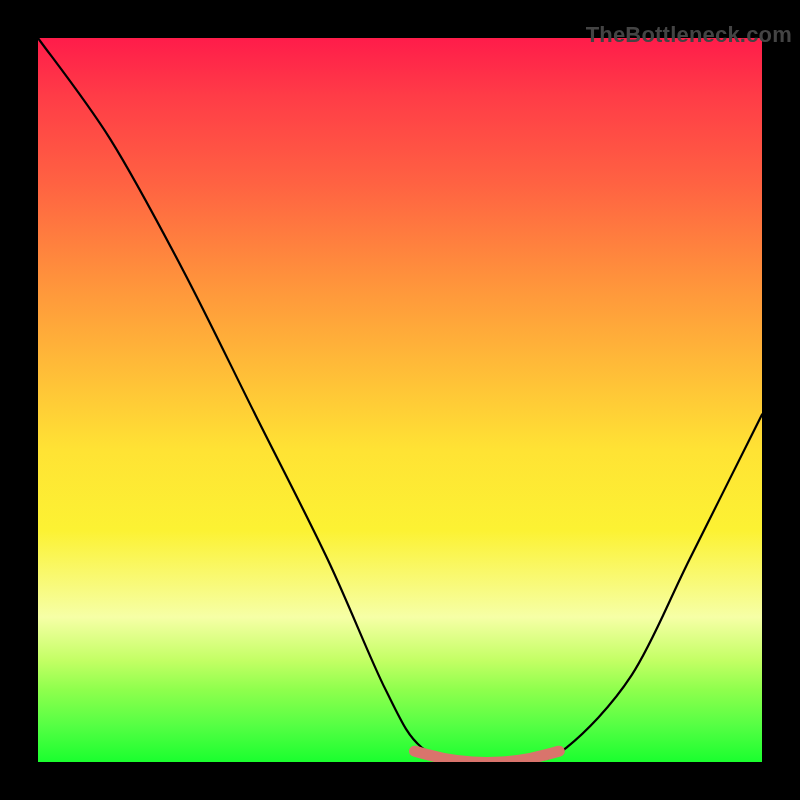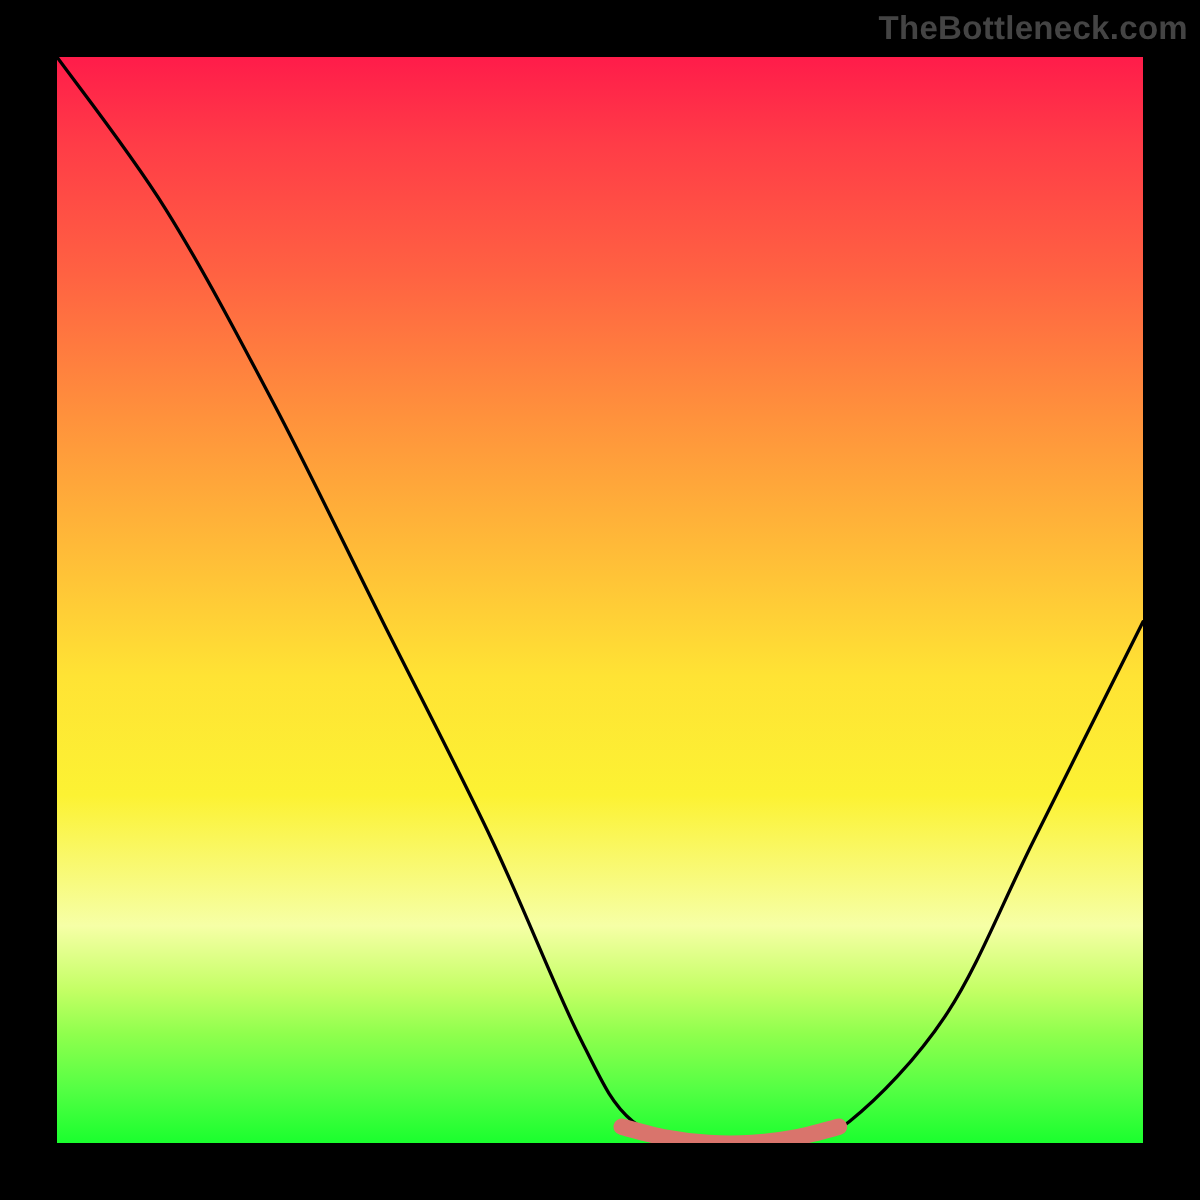--- a/index.html
+++ b/index.html
@@ -11,21 +11,21 @@
     font-family: Arial, Helvetica, sans-serif;
     overflow: hidden;
   }
   .chart-wrap {
     position: relative;
     width: 800px;
     height: 800px;
   }
   .watermark {
     position: absolute;
-    top: 6px;
+    top: 22px;
     right: 8px;
     color: #444;
     font-size: 22px;
     font-weight: 600;
     z-index: 20;
     letter-spacing: 0.2px;
   }
   .plot-area {
     position: absolute;
     left: 38px;

